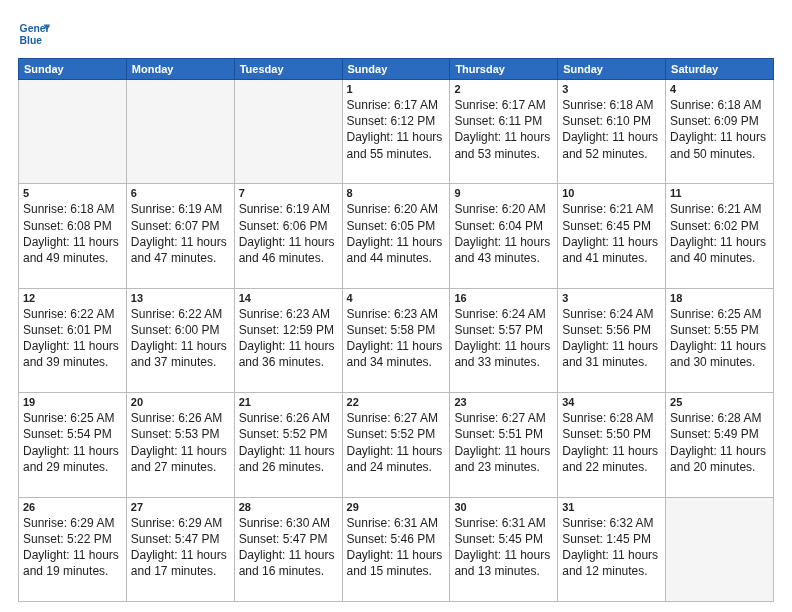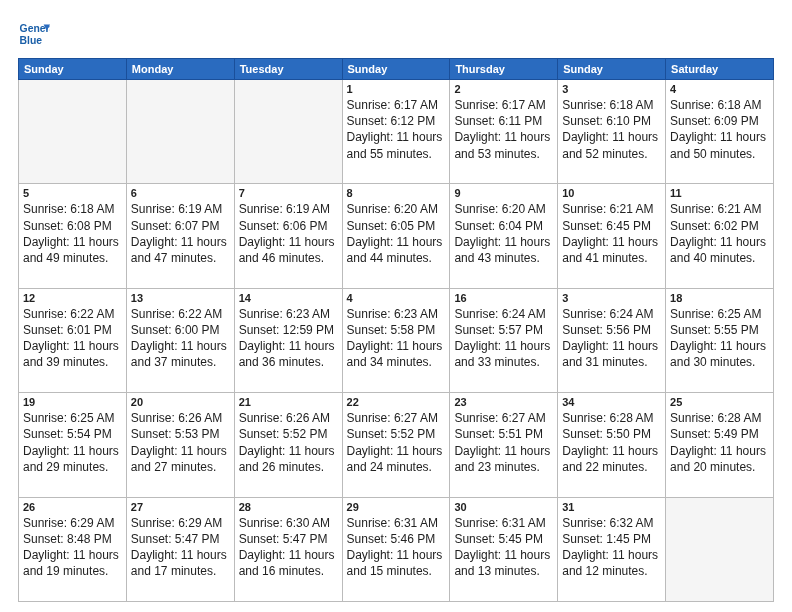--- a/index.html
+++ b/index.html
@@ -302,21 +302,21 @@
             <div class="cell-text">Sunrise: 6:28 AM
 Sunset: 5:49 PM
 Daylight: 11 hours
 and 20 minutes.</div>
           </td>
         </tr>
         <tr class="week-row">
           <td>
             <span class="day-number">26</span>
             <div class="cell-text">Sunrise: 6:29 AM
-Sunset: 8:48 PM
+Sunset: 5:22 PM
 Daylight: 11 hours
 and 19 minutes.</div>
           </td>
           <td>
             <span class="day-number">27</span>
             <div class="cell-text">Sunrise: 6:29 AM
 Sunset: 5:47 PM
 Daylight: 11 hours
 and 17 minutes.</div>
           </td>

